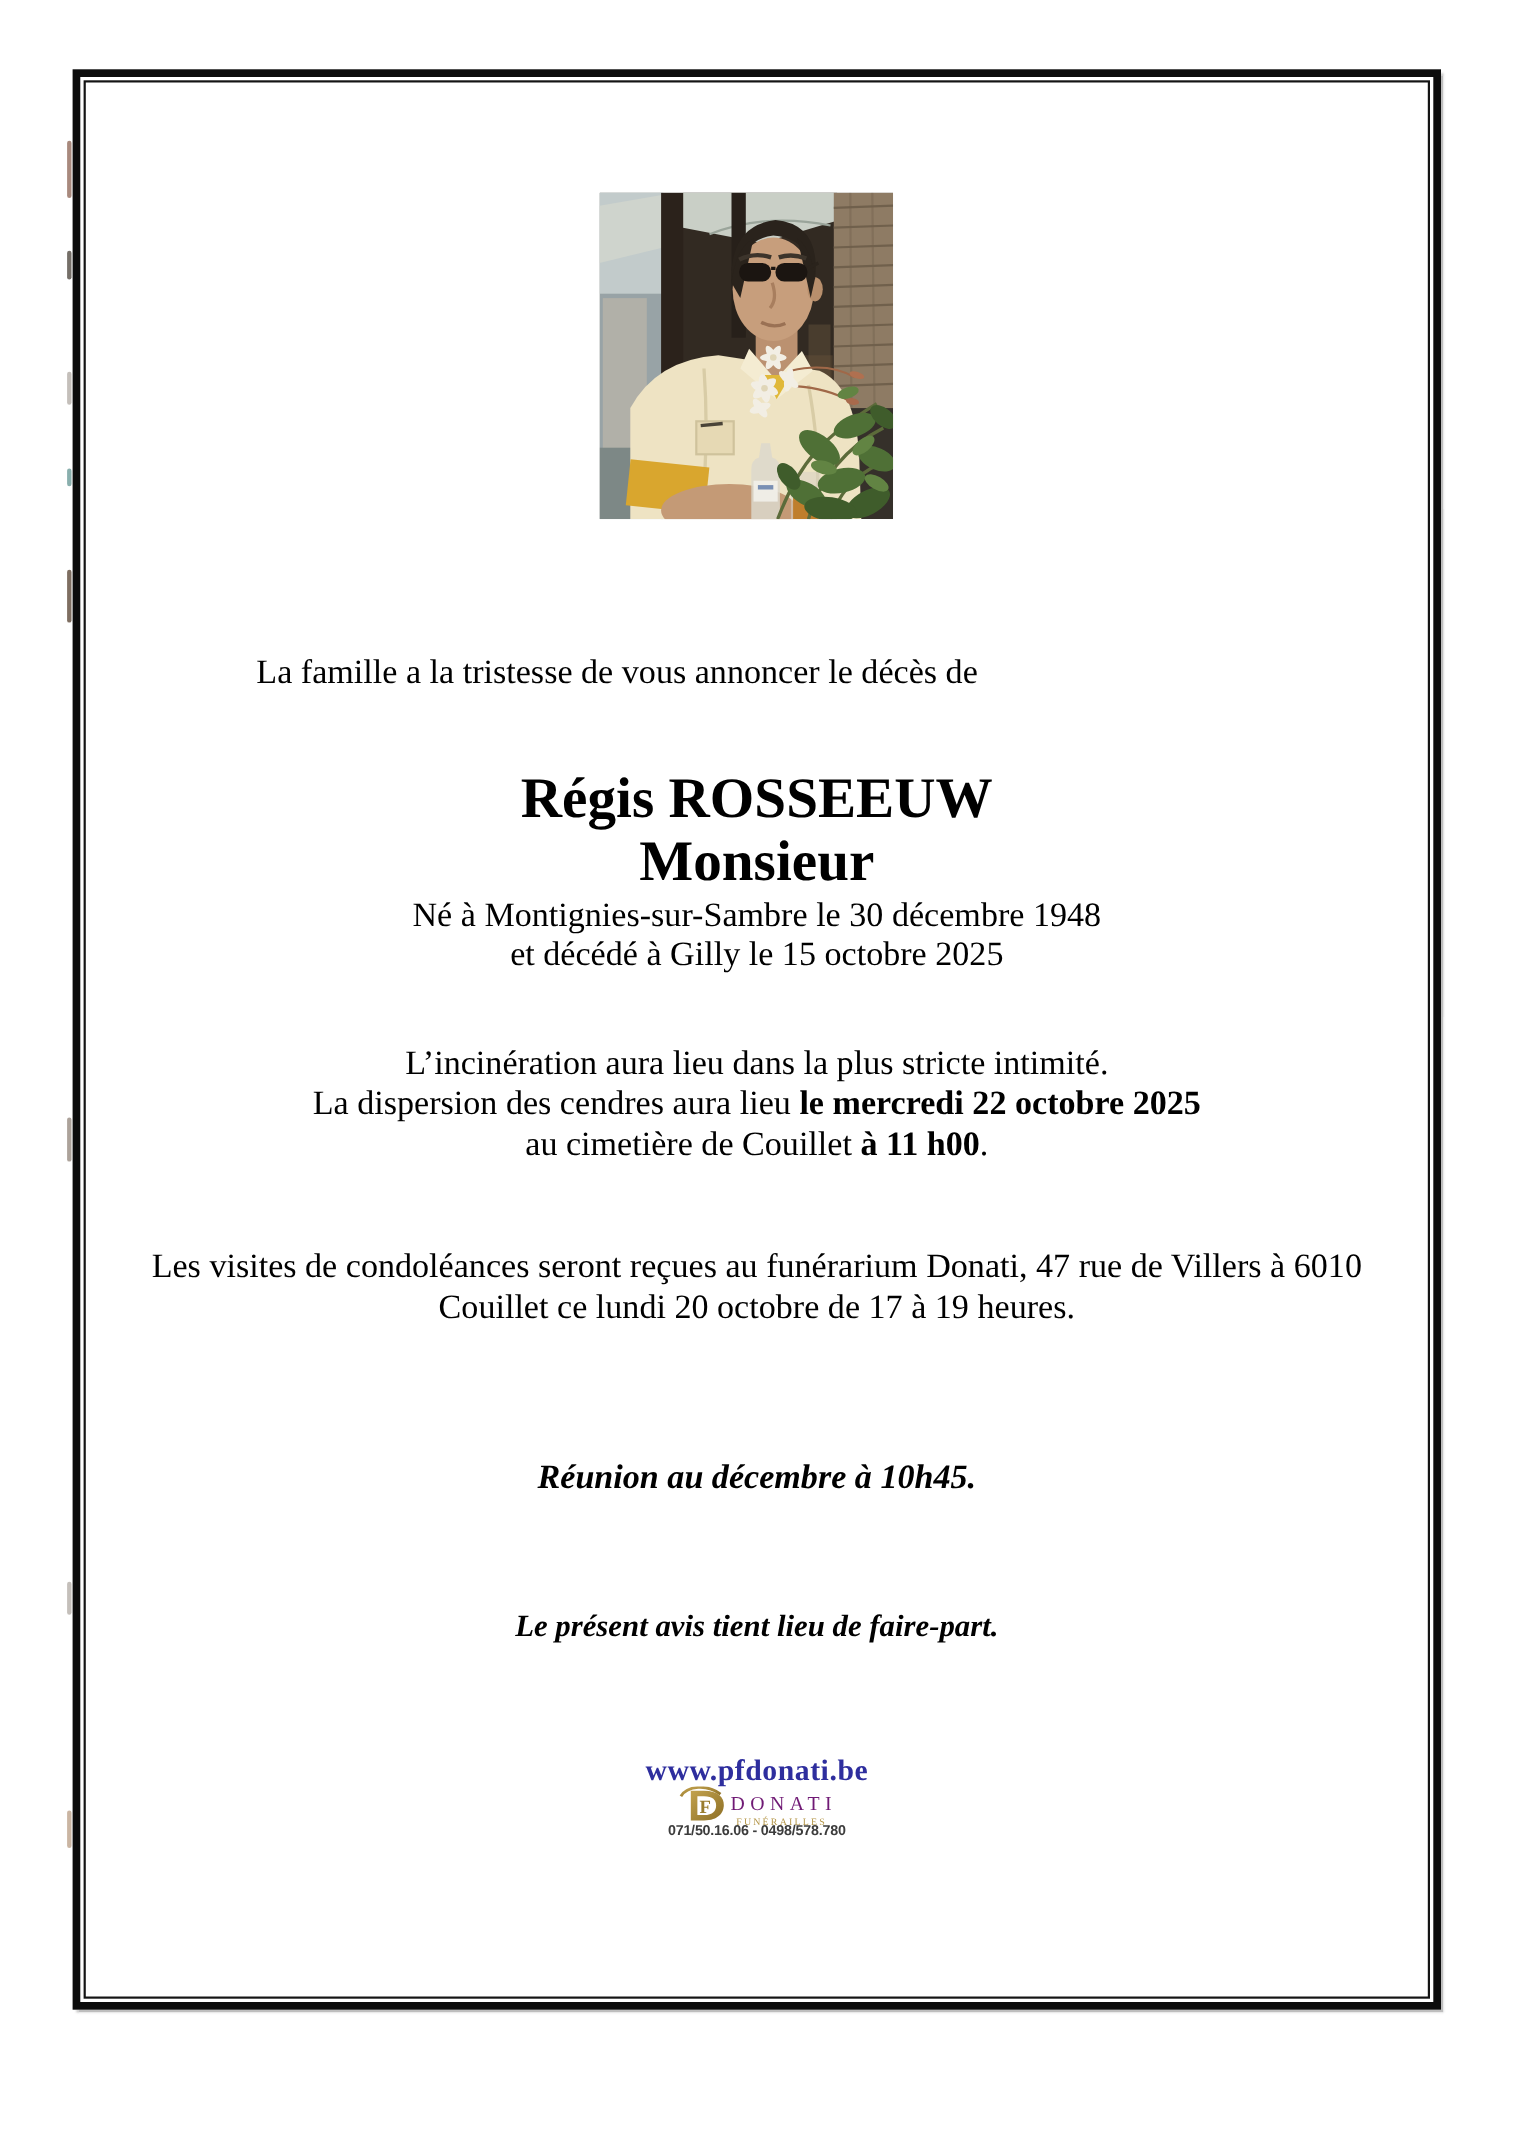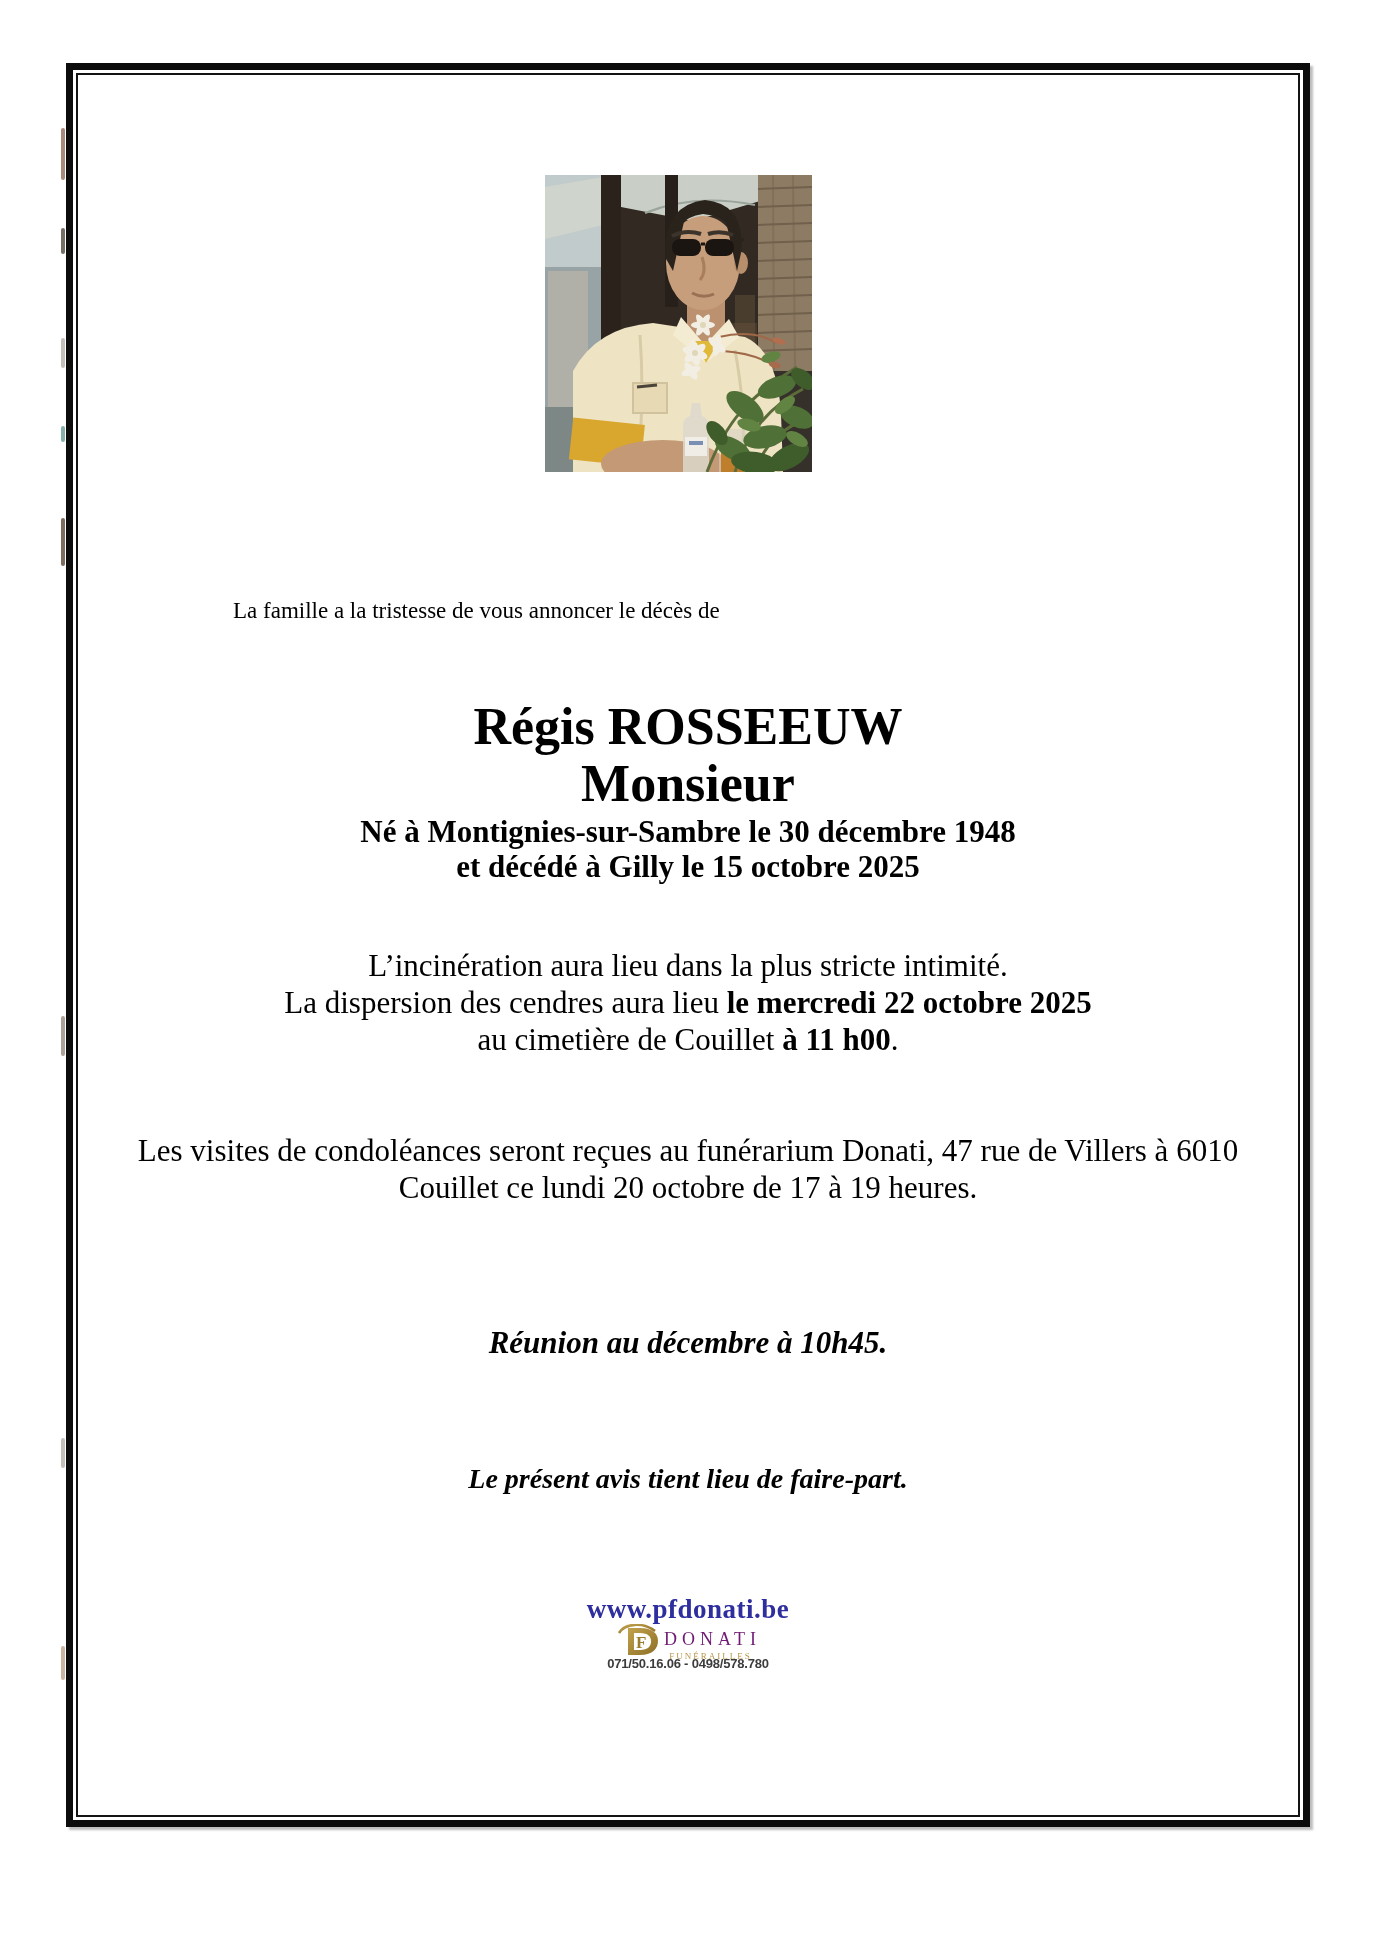--- a/index.html
+++ b/index.html
@@ -42,31 +42,31 @@
   
   .tblock {
     position:absolute; left:0; right:0;
     text-align:center;
     font-size:31px; line-height:37px;
     white-space:nowrap;
   }
   .intro {
     position:absolute;
     left:160px; top:522px;
-    font-size:23px; line-height:37px;
+    font-size:31px; line-height:37px;
     text-align:center; white-space:nowrap;
   }
   .heading {
     top:628px;
     font-size:52px; line-height:57px;
     font-weight:bold;
   }
   .subtitle {
     top:744px;
-    font-weight:bold;
+    font-weight:normal;
     font-size:31px; line-height:35px;
   }
   .para-cremation { top:877px; }
   .para-visits   { top:1062px; }
   .reunion {
     top:1254px;
     font-weight:bold; font-style:italic;
   }
   .avis {
     top:1392px;

